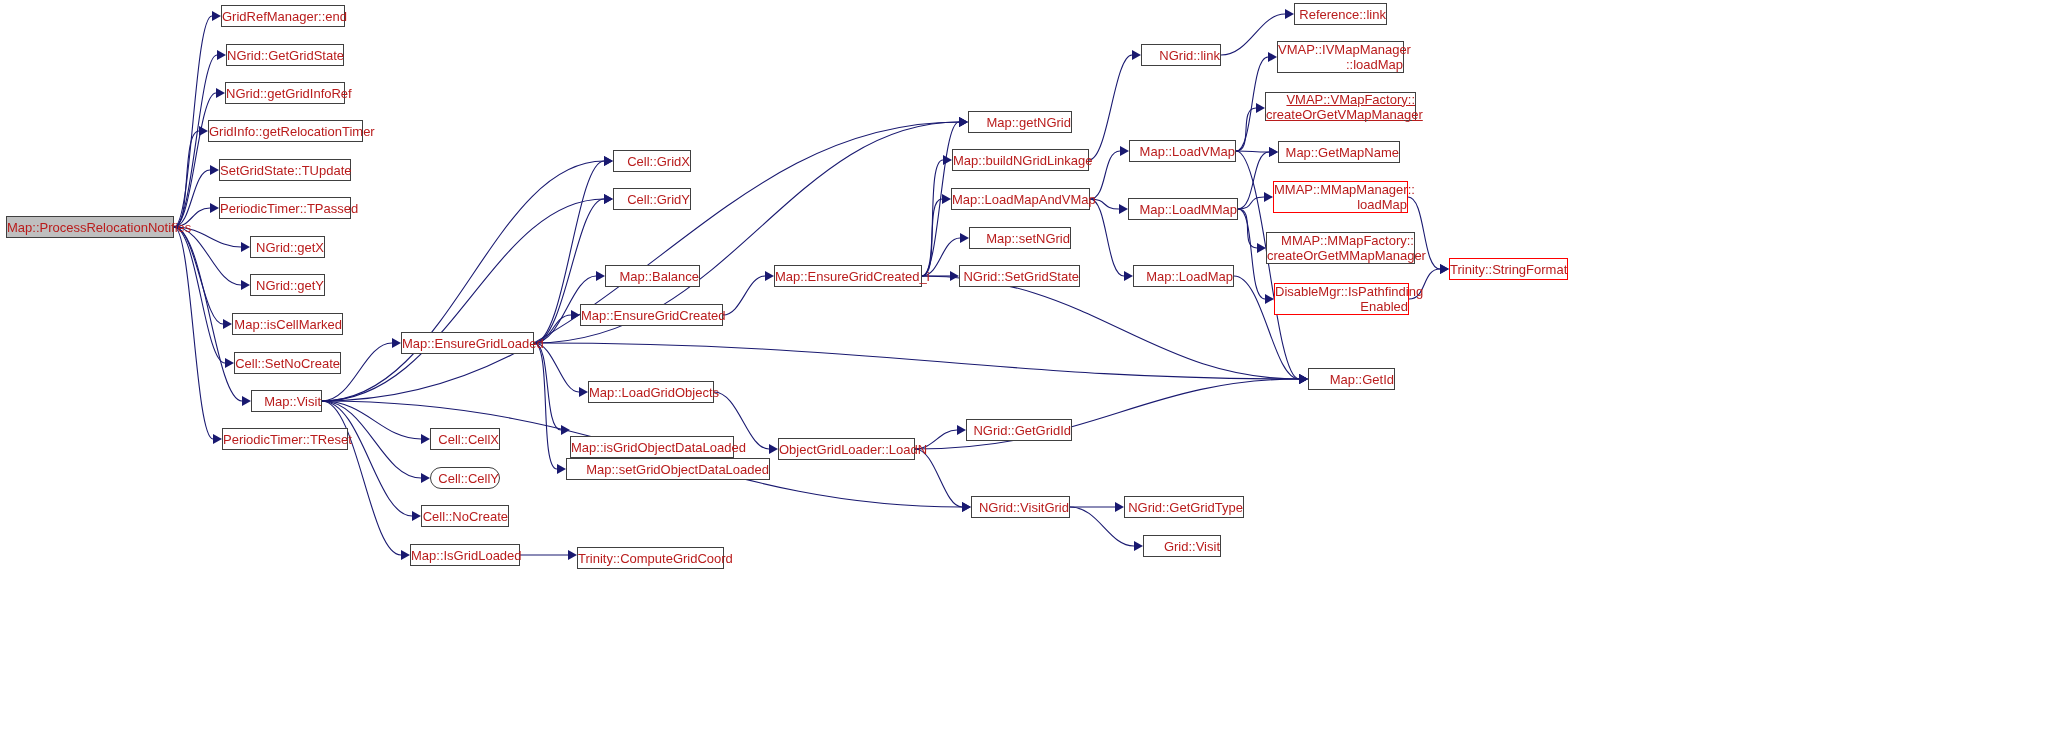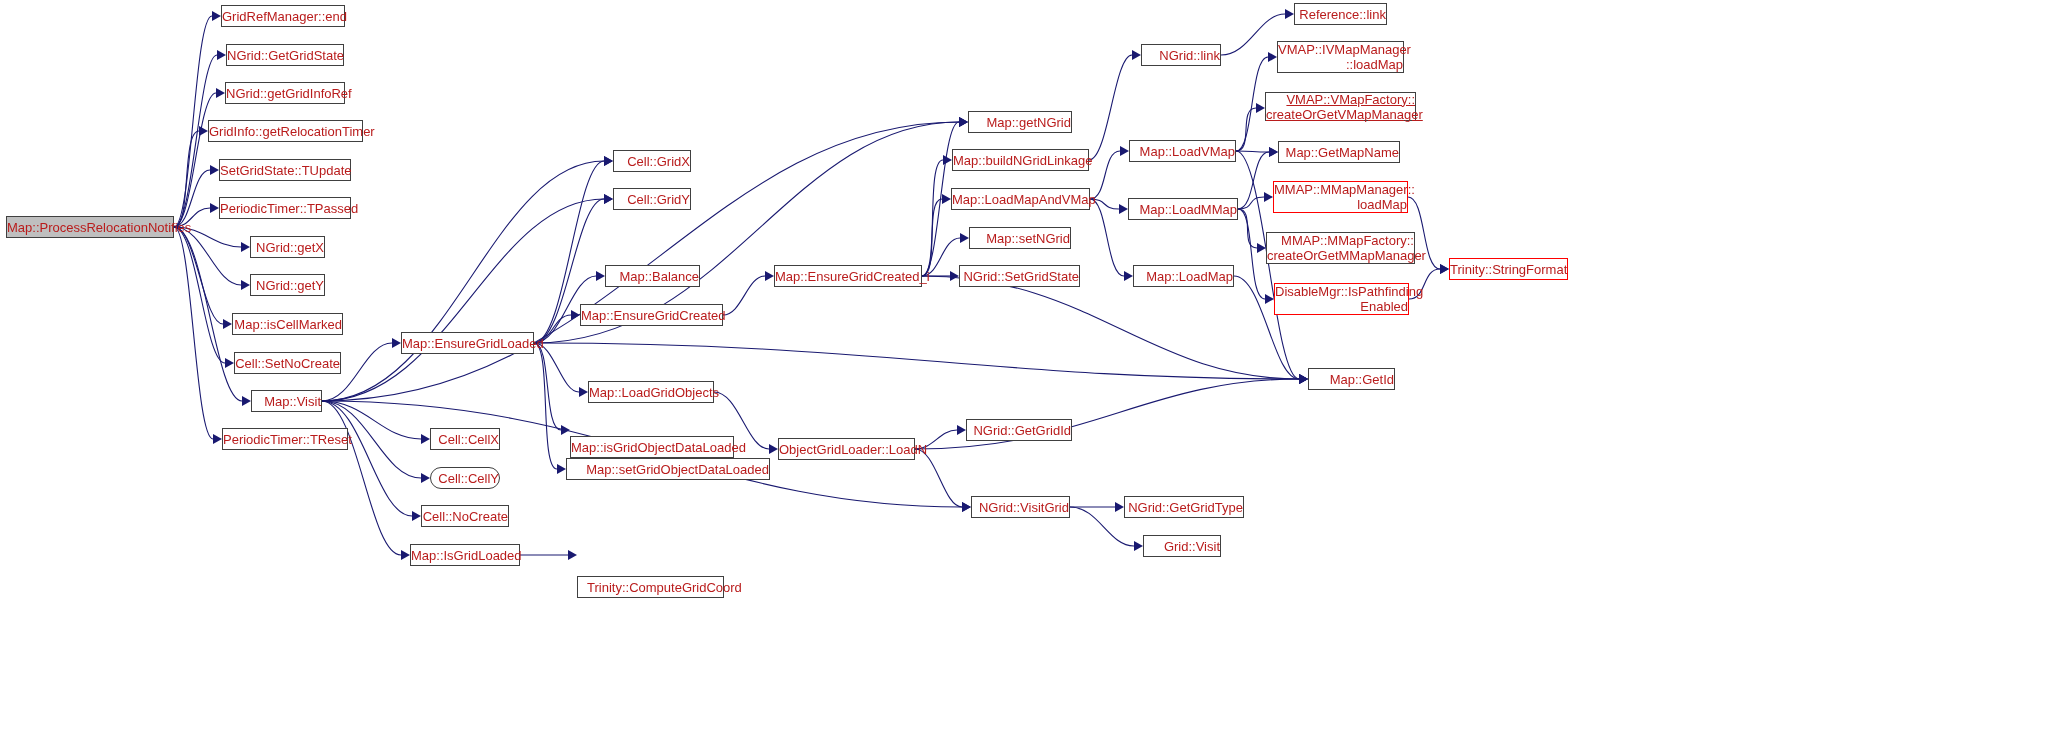--- a/index.html
+++ b/index.html
@@ -195,21 +195,21 @@
       <div class="node" style="left: 605px; top: 265px; width: 95px; height: 22px;"><span class="lbl">Map::Balance</span></div>
       <div class="node" style="left: 580px; top: 304px; width: 143px; height: 22px;"><span class="lbl">Map::EnsureGridCreated</span></div>
       <div class="node" style="left: 401px; top: 332px; width: 133px; height: 22px;"><span class="lbl">Map::EnsureGridLoaded</span></div>
       <div class="node" style="left: 588px; top: 381px; width: 126px; height: 22px;"><span class="lbl">Map::LoadGridObjects</span></div>
       <div class="node" style="left: 430px; top: 428px; width: 70px; height: 22px;"><span class="lbl">Cell::CellX</span></div>
       <div class="node" style="left: 570px; top: 419px; width: 164px; height: 22px; margin-top: 17px;"><span class="lbl">Map::isGridObjectDataLoaded</span></div>
       <div class="node" style="left: 430px; top: 467px; width: 70px; height: 22px; border-radius: 11px;"><span class="lbl">Cell::CellY</span></div>
       <div class="node" style="left: 566px; top: 458px; width: 204px; height: 22px;"><span class="lbl">Map::setGridObjectDataLoaded</span></div>
       <div class="node" style="left: 421px; top: 505px; width: 88px; height: 22px;"><span class="lbl">Cell::NoCreate</span></div>
       <div class="node" style="left: 410px; top: 544px; width: 110px; height: 22px;"><span class="lbl">Map::IsGridLoaded</span></div>
-      <div class="node" style="left: 577px; top: 576px; width: 147px; height: 22px; padding-left: 9px;"><span class="lbl">Trinity::ComputeGridCoord</span></div>
+      <div class="node" style="left: 577px; top: 547px; width: 147px; height: 22px;"><span class="lbl">Trinity::ComputeGridCoord</span></div>
       <div class="node" style="left: 774px; top: 265px; width: 148px; height: 22px;"><span class="lbl">Map::EnsureGridCreated_i</span></div>
       <div class="node" style="left: 778px; top: 438px; width: 137px; height: 22px;"><span class="lbl">ObjectGridLoader::LoadN</span></div>
       <div class="node" style="left: 968px; top: 111px; width: 104px; height: 22px;"><span class="lbl">Map::getNGrid</span></div>
       <div class="node" style="left: 952px; top: 149px; width: 137px; height: 22px;"><span class="lbl">Map::buildNGridLinkage</span></div>
       <div class="node" style="left: 951px; top: 188px; width: 139px; height: 22px;"><span class="lbl">Map::LoadMapAndVMap</span></div>
       <div class="node" style="left: 969px; top: 227px; width: 102px; height: 22px;"><span class="lbl">Map::setNGrid</span></div>
       <div class="node" style="left: 959px; top: 265px; width: 121px; height: 22px;"><span class="lbl">NGrid::SetGridState</span></div>
       <div class="node" style="left: 966px; top: 419px; width: 106px; height: 22px;"><span class="lbl">NGrid::GetGridId</span></div>
       <div class="node" style="left: 971px; top: 496px; width: 99px; height: 22px;"><span class="lbl">NGrid::VisitGrid</span></div>
       <div class="node" style="left: 1141px; top: 44px; width: 80px; height: 22px;"><span class="lbl">NGrid::link</span></div>

